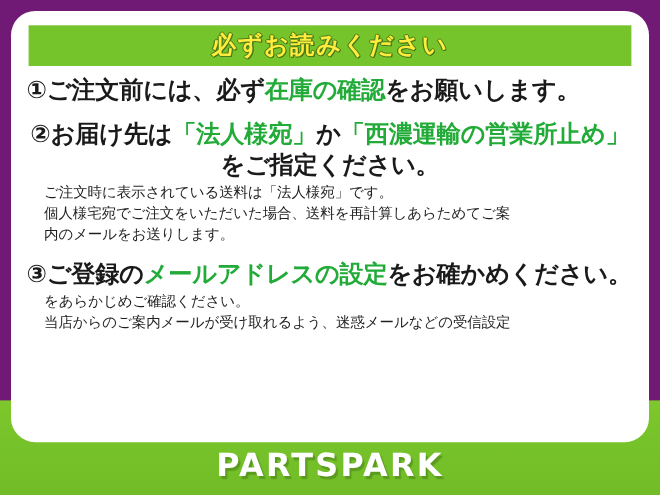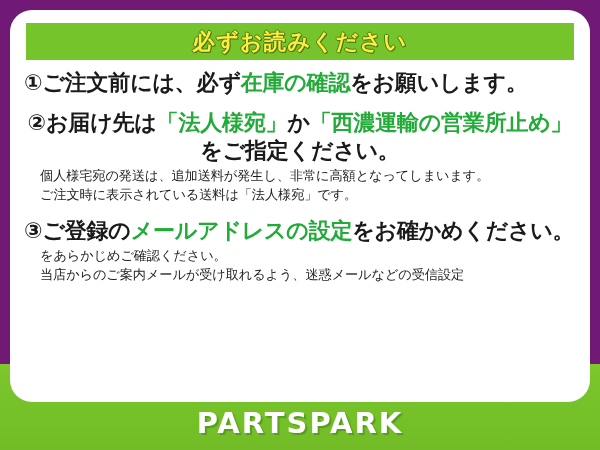--- a/index.html
+++ b/index.html
@@ -132,22 +132,23 @@
       <span id="header-title">必ずお読みください</span>
     </div>
 
     <div class="notice-item" id="item-1">
       <div class="item-heading"><span>①</span><span>ご注文前には、必ず</span><span class="hl">在庫の確認</span><span>をお願いします。</span></div>
     </div>
 
     <div class="notice-item" id="item-2">
       <div class="item-heading wrap"><span>②</span><span>お届け先は</span><span class="hl">「法人様宛」</span><span>か</span><span class="hl">「西濃運輸の営業所止め」</span><span>をご指定ください。</span></div>
       <div class="item-body">
-        <div>個人様宅宛の発送は、追加送料が発生し、非常に高額となってしまいます。</div>
         <div>ご注文時に表示されている送料は「法人様宛」です。</div>
+        <div>個人様宅宛でご注文をいただいた場合、送料を再計算しあらためてご案</div>
+        <div>内のメールをお送りします。</div>
       </div>
     </div>
 
     <div class="notice-item" id="item-3">
       <div class="item-heading"><span>③</span><span>ご登録の</span><span class="hl">メールアドレスの設定</span><span>をお確かめください。</span></div>
       <div class="item-body">
         <div>をあらかじめご確認ください。</div>
         <div>当店からのご案内メールが受け取れるよう、迷惑メールなどの受信設定</div>
       </div>
     </div>

